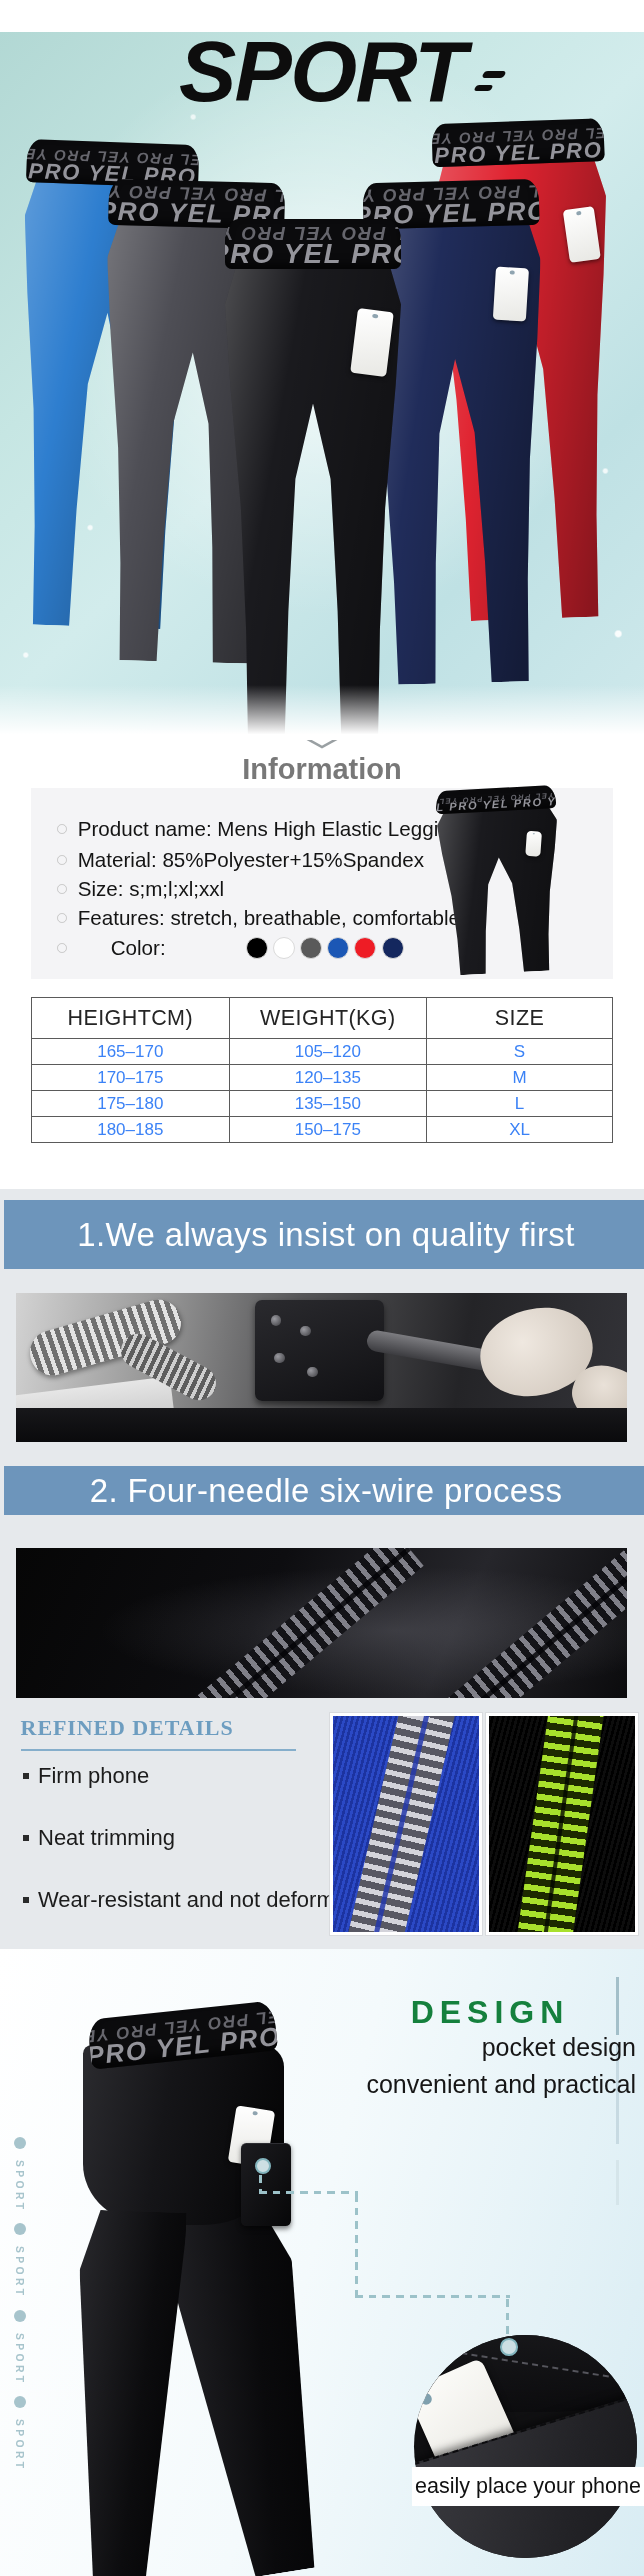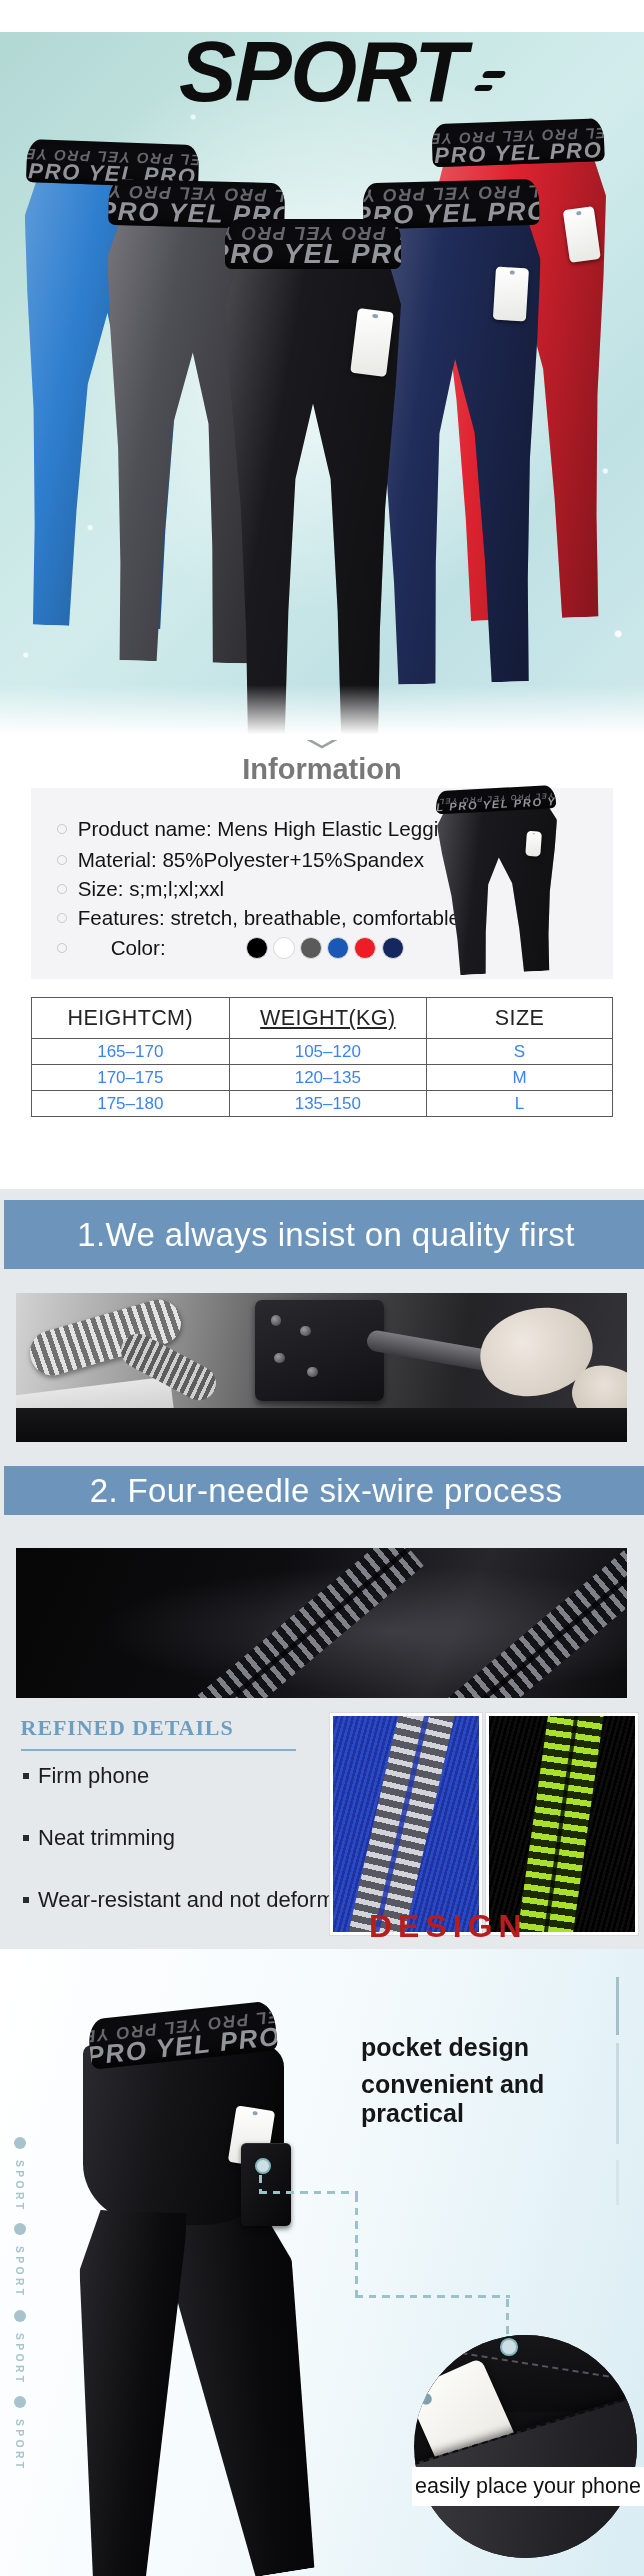--- a/index.html
+++ b/index.html
@@ -121,23 +121,23 @@
   .cu-blue .cu-band::after{content:"";position:absolute;left:50%;top:0;bottom:0;width:5.2px;margin-left:-2.6px;
     background:rgba(35,55,170,.85);}
   .cu-green .cu-band{left:30%;transform:rotate(8deg);
     background:repeating-linear-gradient(0deg,#a8e02c 0 6px,#1d2a00 6px 13px);}
   .cu-green .cu-band::after{content:"";position:absolute;left:50%;top:0;bottom:0;width:4.3px;margin-left:-1.7px;
     background:rgba(3,6,0,.8);}
 
   
   .design-section{position:absolute;left:0;top:1917px;width:644px;height:659px;
     background:linear-gradient(105deg,#ffffff 0%,#f4fafc 48%,#d8ecf3 100%);}
-  .design-title{position:absolute;left:369px;top:1876px;width:242px;text-align:left;
-    font-size:32px;font-weight:bold;letter-spacing:6px;color:#b91c1c;}
-  .design-line{position:absolute;left:361px;width:275px;text-align:left;font-size:25px;color:#161616;font-weight:bold;}
+  .design-title{position:absolute;left:369px;top:1962px;width:242px;text-align:center;
+    font-size:32px;font-weight:bold;letter-spacing:6px;color:#15803d;}
+  .design-line{position:absolute;left:361px;width:275px;text-align:right;font-size:25px;color:#161616;}
   .vline{position:absolute;left:616px;width:2.6px;}
   .side-strip{position:absolute;left:13.7px;top:2105px;display:flex;flex-direction:column;
     align-items:center;gap:11px;z-index:6;}
   .side-strip .dot{width:12px;height:12px;border-radius:50%;background:#a7c4cc;}
   .side-strip .st{writing-mode:vertical-rl;font-size:10.3px;font-weight:bold;letter-spacing:3.4px;
     color:#a7c4cc;}
 
   
   .d-legging{position:absolute;left:73px;top:1975px;width:258px;height:588px;z-index:3;}
   .d-band{position:absolute;left:15.5px;top:3.4px;width:187px;height:50px;transform:rotate(-6deg);
@@ -312,38 +312,43 @@
       <div class="phone" style="left:88px;top:45px;width:14.6px;height:25px;transform:rotate(7deg);">
           <div class="cam"></div>
         </div>
     </div>
   </div>
 
   <table class="size-table">
     <tbody>
         <tr>
       <th style="width:34%;">HEIGHTCM)</th>
-      <th style="width:34%;text-decoration:underline;">WEIGHT(KG)</th>
+      <th style="width:34%;">WEIGHT(KG)</th>
       <th style="width:32%;">SIZE</th>
     </tr>
     <tr>
       <td>165–170</td>
       <td>105–120</td>
       <td>S</td>
     </tr>
     <tr>
       <td>170–175</td>
       <td>120–135</td>
       <td>M</td>
     </tr>
     <tr>
       <td>175–180</td>
       <td>135–150</td>
       <td>L</td>
     </tr>
+    <tr>
+      <td>180–185</td>
+      <td>150–175</td>
+      <td>XL</td>
+    </tr>
   </tbody>
     </table>
 
   <div class="gray-section"></div>
 
   <div class="banner banner1">1.We always insist on quality first</div>
 
   <div class="photo photo1">
     <div class="p1-white"></div>
     <div class="p1-tube"></div>

